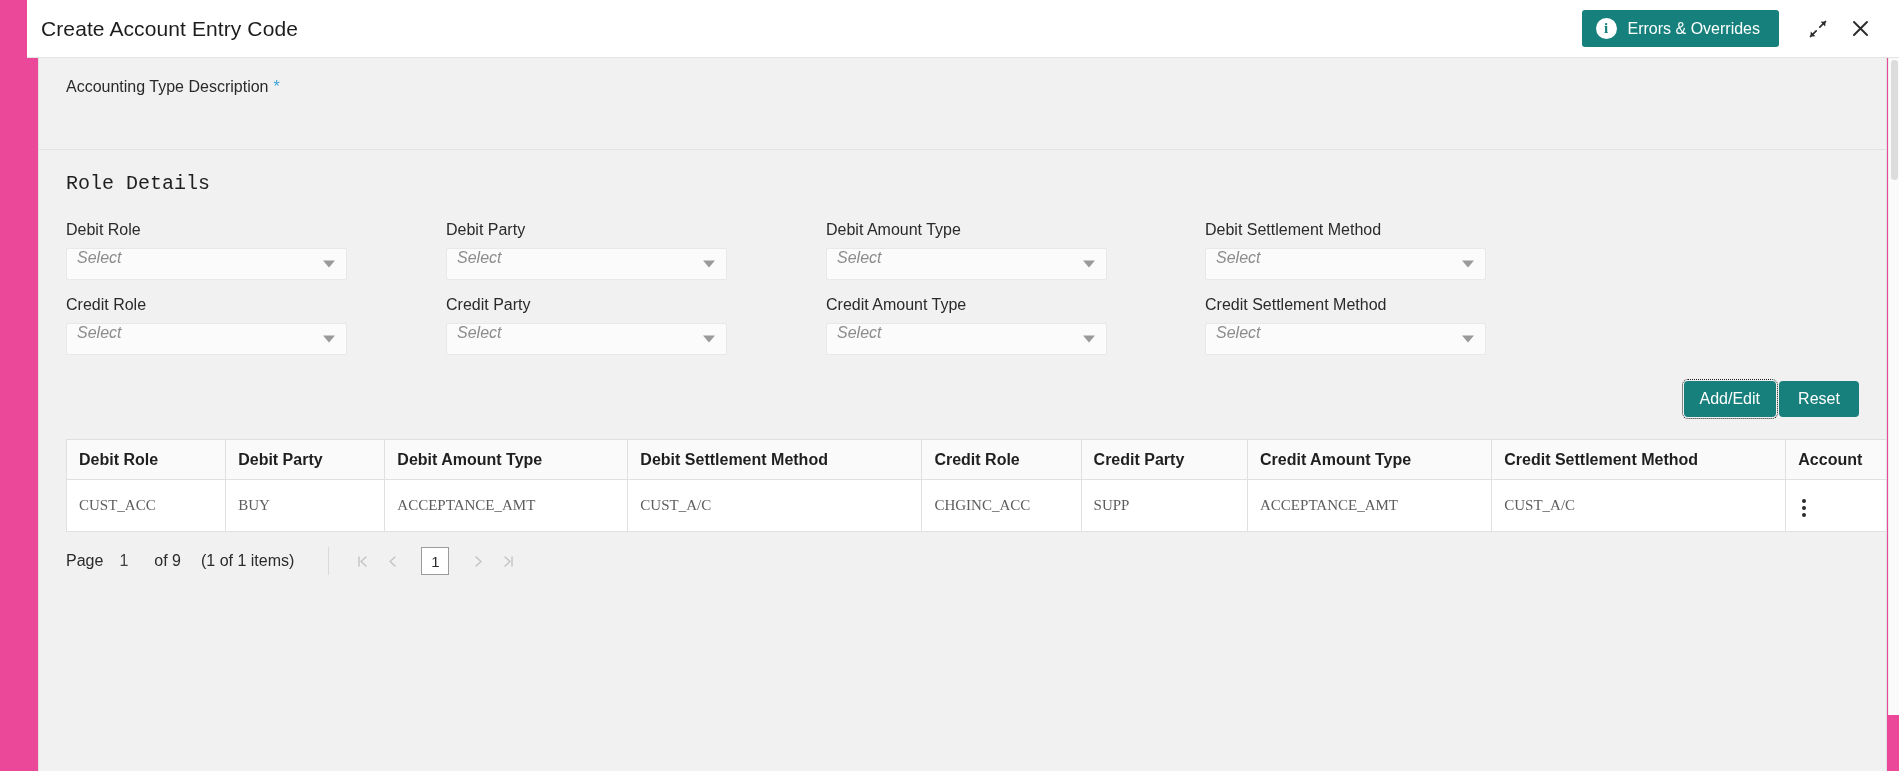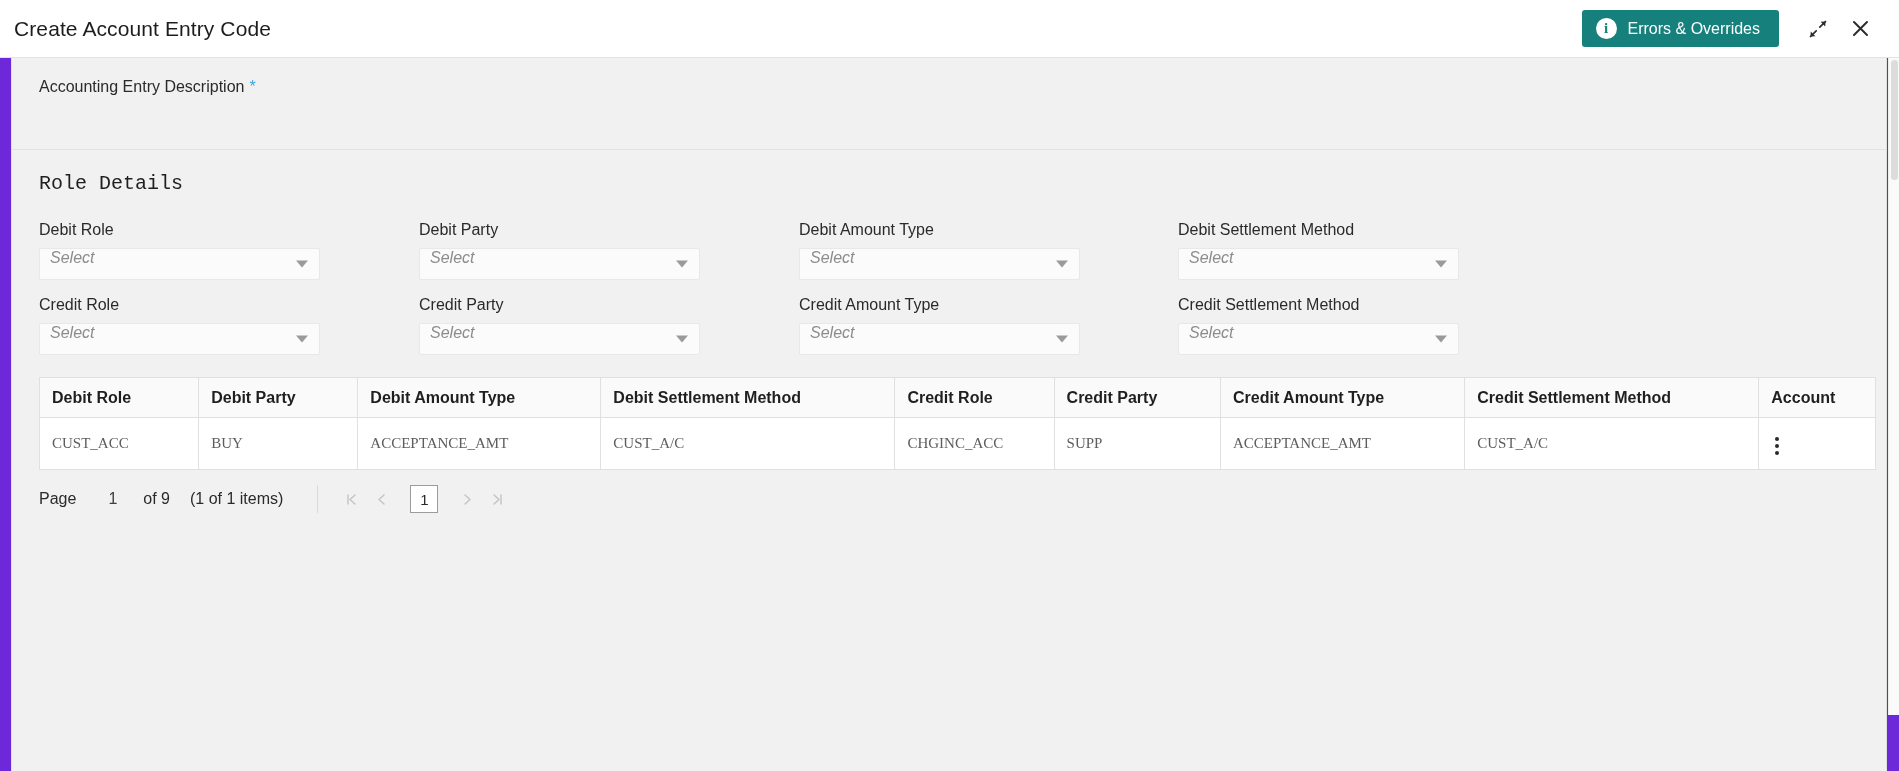--- a/index.html
+++ b/index.html
@@ -9,23 +9,24 @@
     width: 1899px; height: 771px;
     overflow: hidden;
     background: #ffffff;
     font-family: "Liberation Sans", sans-serif;
     -webkit-font-smoothing: antialiased;
   }
   .screen {
     position: relative;
     width: 1899px;
     height: 771px;
-    background: #6d28d9;
+    background: #ec4899;
     display: flex;
     flex-direction: column;
+    padding-left: 27px;
   }
 
   
   .titlebar {
     position: relative;
     height: 58px;
     flex: 0 0 58px;
     background: #ffffff;
     border-bottom: 1px solid #e4e4e4;
     display: flex;
@@ -235,21 +236,21 @@
 
   
   .pager {
     display: flex;
     align-items: center;
     padding: 14px 0 0 27px;
     font-size: 16px;
     color: #2a2a2a;
     gap: 0;
   }
-  .pager .lbl { margin-right: 32px; }
+  .pager .lbl { margin-right: 16px; }
   .pager .pg-num { margin-right: 26px; color: #404040; }
   .pager .of { margin-right: 20px; }
   .pager .items { margin-right: 12px; }
   .pager-divider {
     width: 1px; height: 28px; background: #dadada;
     margin: 0 18px 0 22px;
   }
   .pg-btn {
     width: 30px; height: 30px;
     display: flex; align-items: center; justify-content: center;
@@ -332,21 +333,21 @@
     </div>
   </div>
 
   <div class="body-area">
 
     <div class="section-top">
       <div class="fields-row">
 
         <div class="field desc">
           <div class="field-label">
-            <span>Accounting Entry Description</span><span class="req">*</span>
+            <span>Accounting Type Description</span><span class="req">*</span>
           </div>
         </div>
       </div>
     </div>
 
     <div class="role-section">
       <h2 class="section-title">Role Details</h2>
 
       <div class="grid4">
 
@@ -410,20 +411,24 @@
           <div class="sel-label">Credit Settlement Method</div>
           <div class="select-box">
             <span class="select-placeholder">Select</span>
             <span class="caret"></span>
           </div>
         </div>
 
       </div>
     </div>
 
+    <div class="action-row">
+      <button class="btn-teal focused">Add/Edit</button>
+      <button class="btn-teal">Reset</button>
+    </div>
 
     <div class="table-wrap">
       <table class="grid">
         <colgroup>
           <col style="width:131px">
             <col style="width:131px">
             <col style="width:200px">
           <col style="width:242px">
             <col style="width:131px">
             <col style="width:137px">

